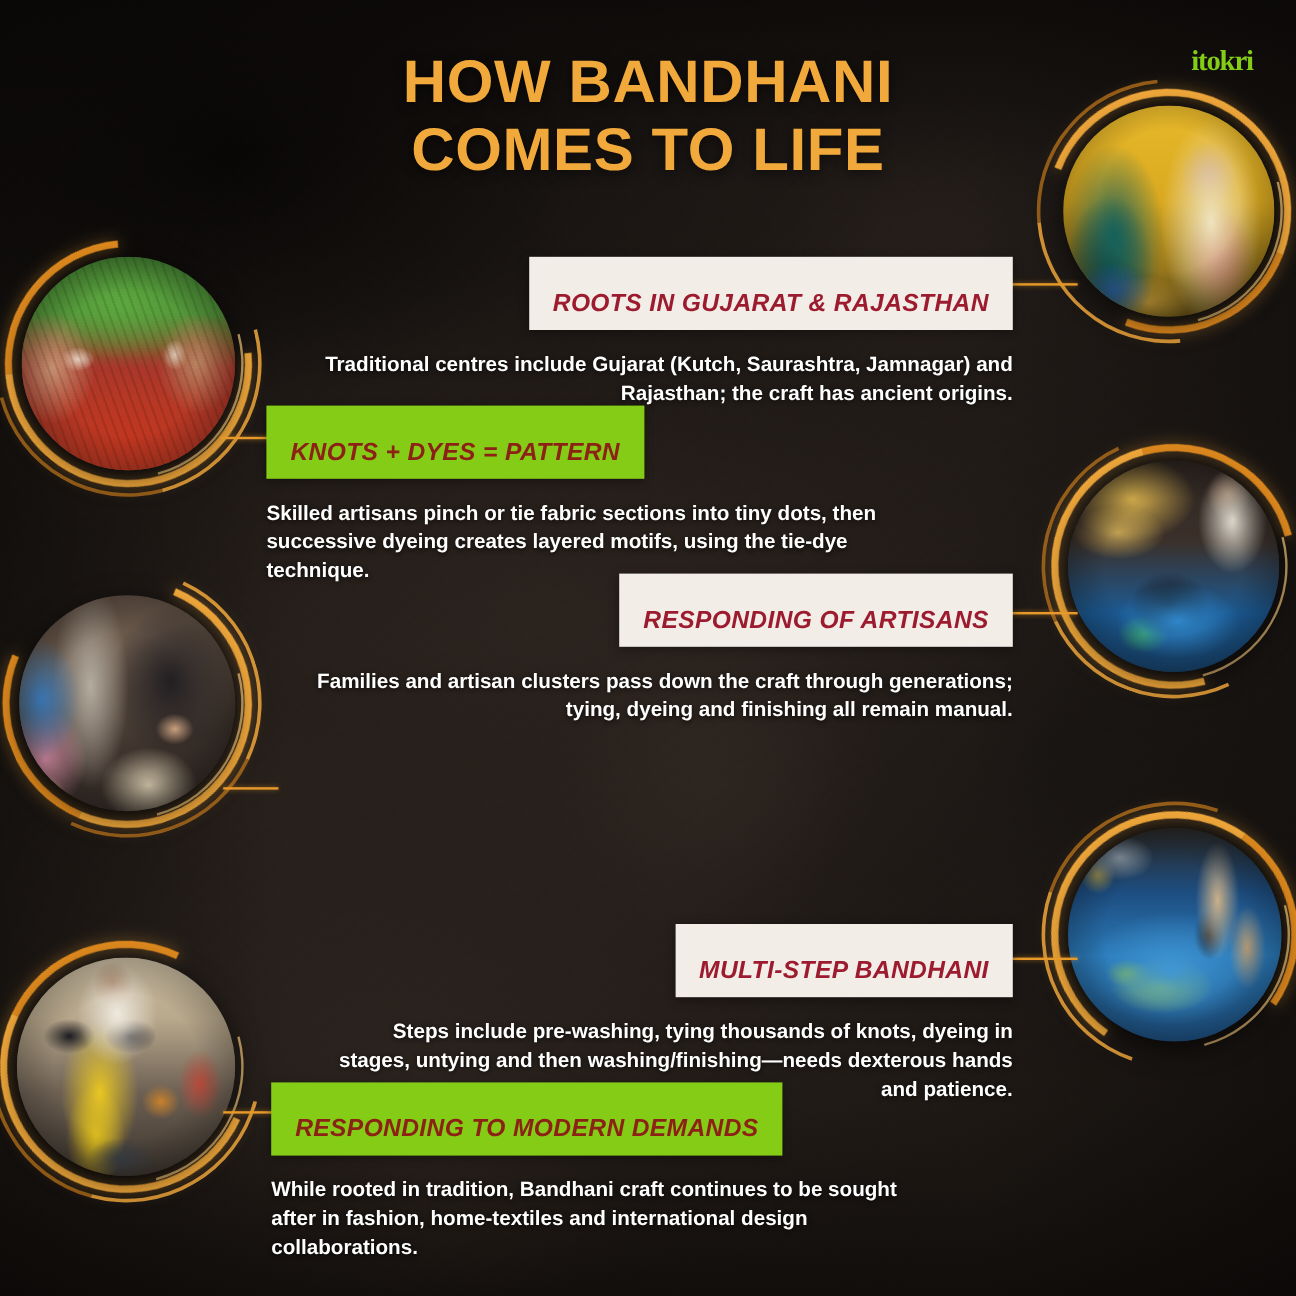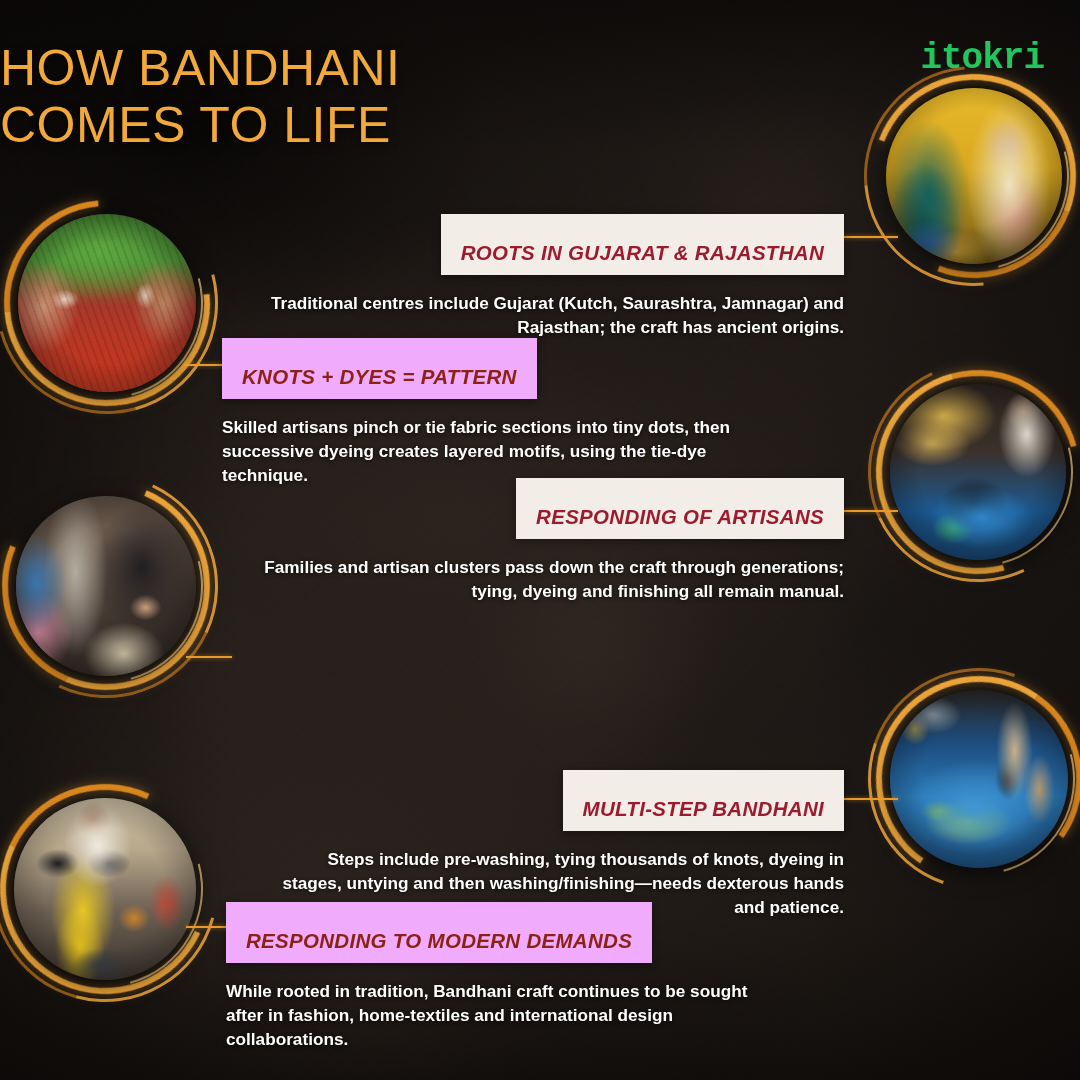--- a/index.html
+++ b/index.html
@@ -44,29 +44,29 @@
   }
   .bg-dark{
     background:
       linear-gradient(180deg, rgba(8,6,5,.80) 0%, rgba(8,6,5,.45) 14%, rgba(10,8,7,.40) 50%, rgba(10,8,7,.52) 85%, rgba(8,6,5,.78) 100%),
       linear-gradient(90deg, rgba(6,5,4,.55) 0%, rgba(6,5,4,.12) 22%, rgba(6,5,4,.10) 75%, rgba(6,5,4,.50) 100%);
   }
 
   
   .logo{
     position:absolute;top:38px;right:36px;
-    font-size:36px;font-weight:bold;letter-spacing:-1px;
-    color:#22c55e;font-style:normal;
-    font-family:Liberation Mono, monospace;
+    font-size:24px;font-weight:bold;letter-spacing:-1px;
+    color:#84cc16;font-style:normal;
+    font-family:Liberation Serif, serif;
   }
 
   
   .title{
-    position:absolute;top:40px;left:0;width:1080px;text-align:left;
-    color:#F2A93B;font-weight:normal;font-size:50px;line-height:1.14;
+    position:absolute;top:40px;left:0;width:1080px;text-align:center;
+    color:#F2A93B;font-weight:bold;font-size:50px;line-height:1.14;
     letter-spacing:.5px;
     text-shadow:0 2px 10px rgba(0,0,0,.55);
   }
 
   
   .circ{position:absolute;}
   .circ .ring{
     position:absolute;inset:-14px;border-radius:50%;
     border:6px solid transparent;
     border-top-color:#F2A93B;border-right-color:#F2A93B;border-bottom-color:#E08A1E;
@@ -180,21 +180,21 @@
 
   
   .block{position:absolute;}
   .badge{
     display:inline-block;padding:27px 20px 10px 20px;
     font-style:italic;font-weight:bold;font-size:20.5px;letter-spacing:.3px;
     white-space:nowrap;
     box-shadow:0 2px 8px rgba(0,0,0,.4);
   }
   .badge.cream{background:#F2EDE6;color:#9C1B2F;}
-  .badge.amber{background:#f0abfc;color:#8C2216;}
+  .badge.amber{background:#84cc16;color:#8C2216;}
   .body{
     color:#FFFFFF;font-weight:bold;font-size:17.2px;line-height:1.40;
     text-shadow:0 1px 4px rgba(0,0,0,.7);
     margin-top:16px;
   }
   .align-right{text-align:right;margin-top:16px;}
   .align-left{text-align:left;}
   .row-right{display:flex;justify-content:flex-end;}
 
   

